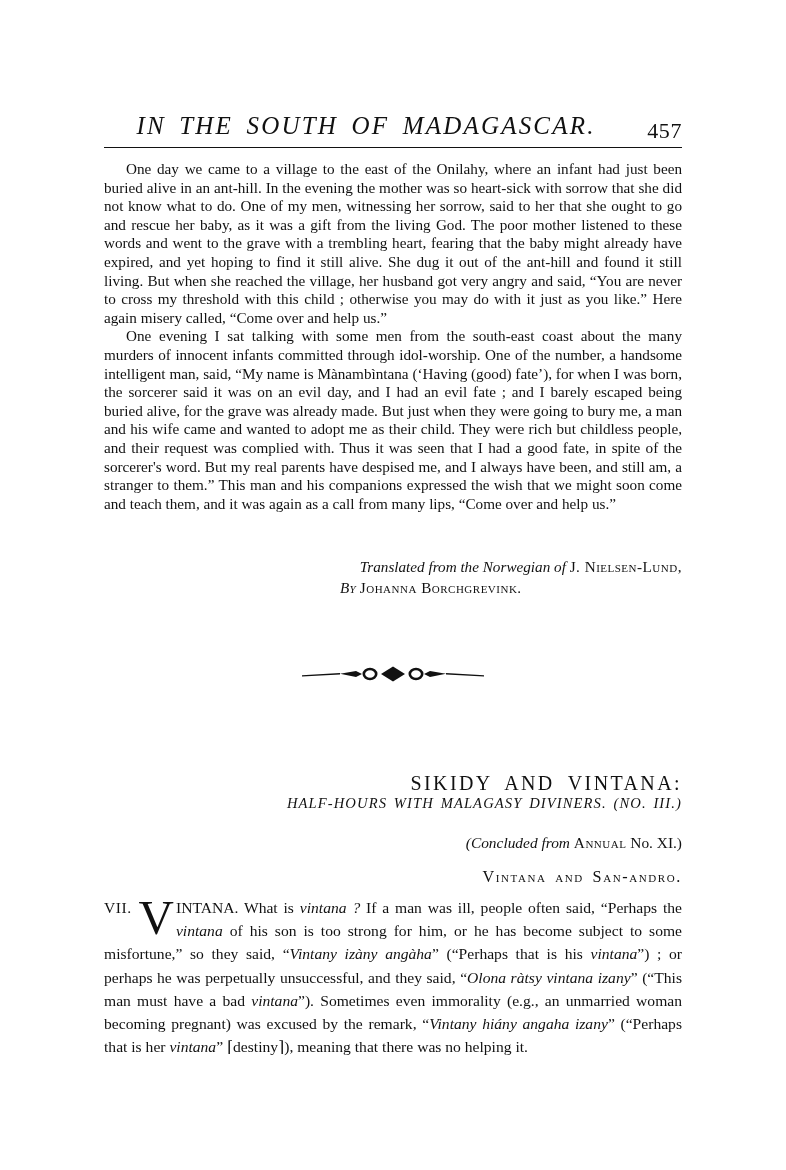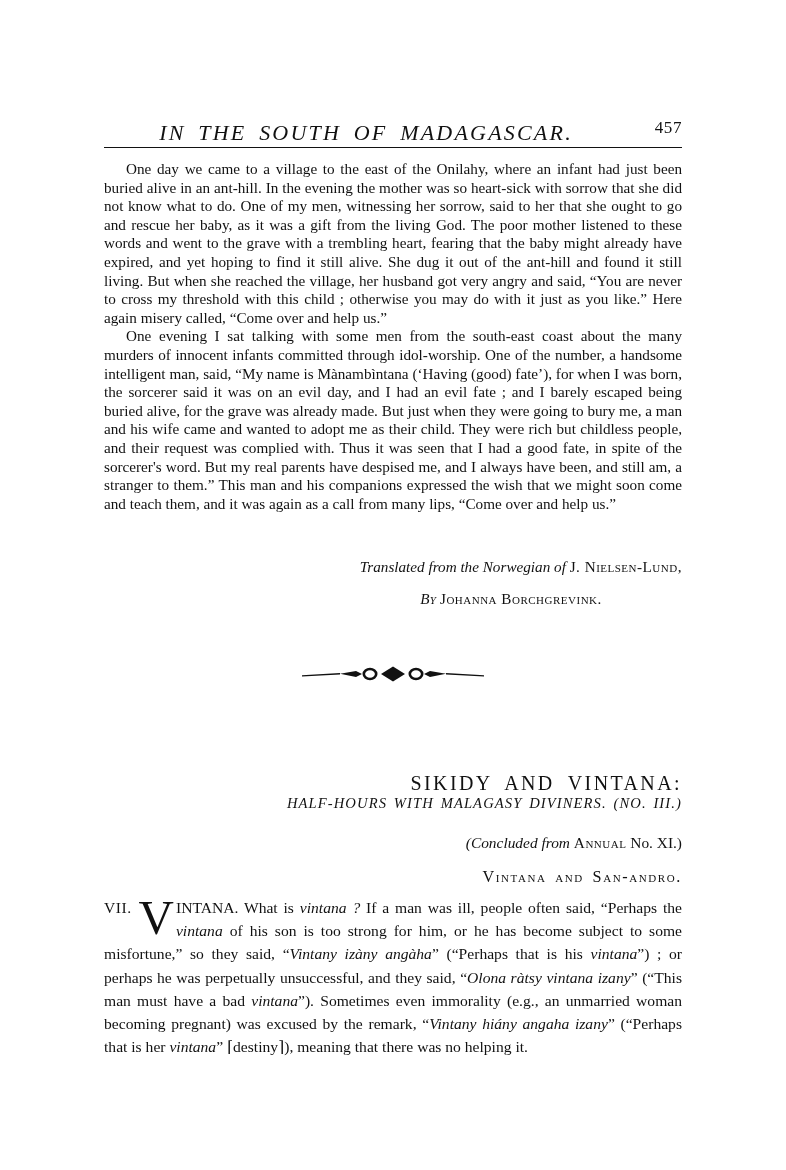--- a/index.html
+++ b/index.html
@@ -30,32 +30,31 @@
     top: 112px;
     width: 578px;
     height: 28px;
   }
   .head-title {
     position: absolute;
     left: 0; right: 0;
     top: 0;
     text-align: center;
     font-style: italic;
-    font-size: 22px;
+    font-size: 25px;
     letter-spacing: 2.2px;
     word-spacing: 5px;
     padding-right: 54px;
     white-space: nowrap;
-    margin-top: 8px;
   }
   .head-folio {
     position: absolute;
     right: 0;
     top: 6px;
-    font-size: 17px;
+    font-size: 22px;
     letter-spacing: 0.6px;
   }
   .head-rule {
     position: absolute;
     left: 104px;
     top: 147px;
     width: 578px;
     height: 0;
     border-top: 1.5px solid #121212;
   }
@@ -89,23 +88,22 @@
     top: 556px;
     width: 578px;
     font-size: 15.2px;
     line-height: 21px;
   }
   .attrib-line1 {
     text-align: right;
     padding-left: 104px;
   }
   .attrib-line2 {
-    text-align: center;
+    text-align: left;
     padding-left: 236px;
-    margin-top: 11px;
   }
   .sc {
     font-variant: small-caps;
     letter-spacing: 0.5px;
   }
   .scsm {
     font-variant: small-caps;
     font-style: italic;
     letter-spacing: 0.3px;
   }

